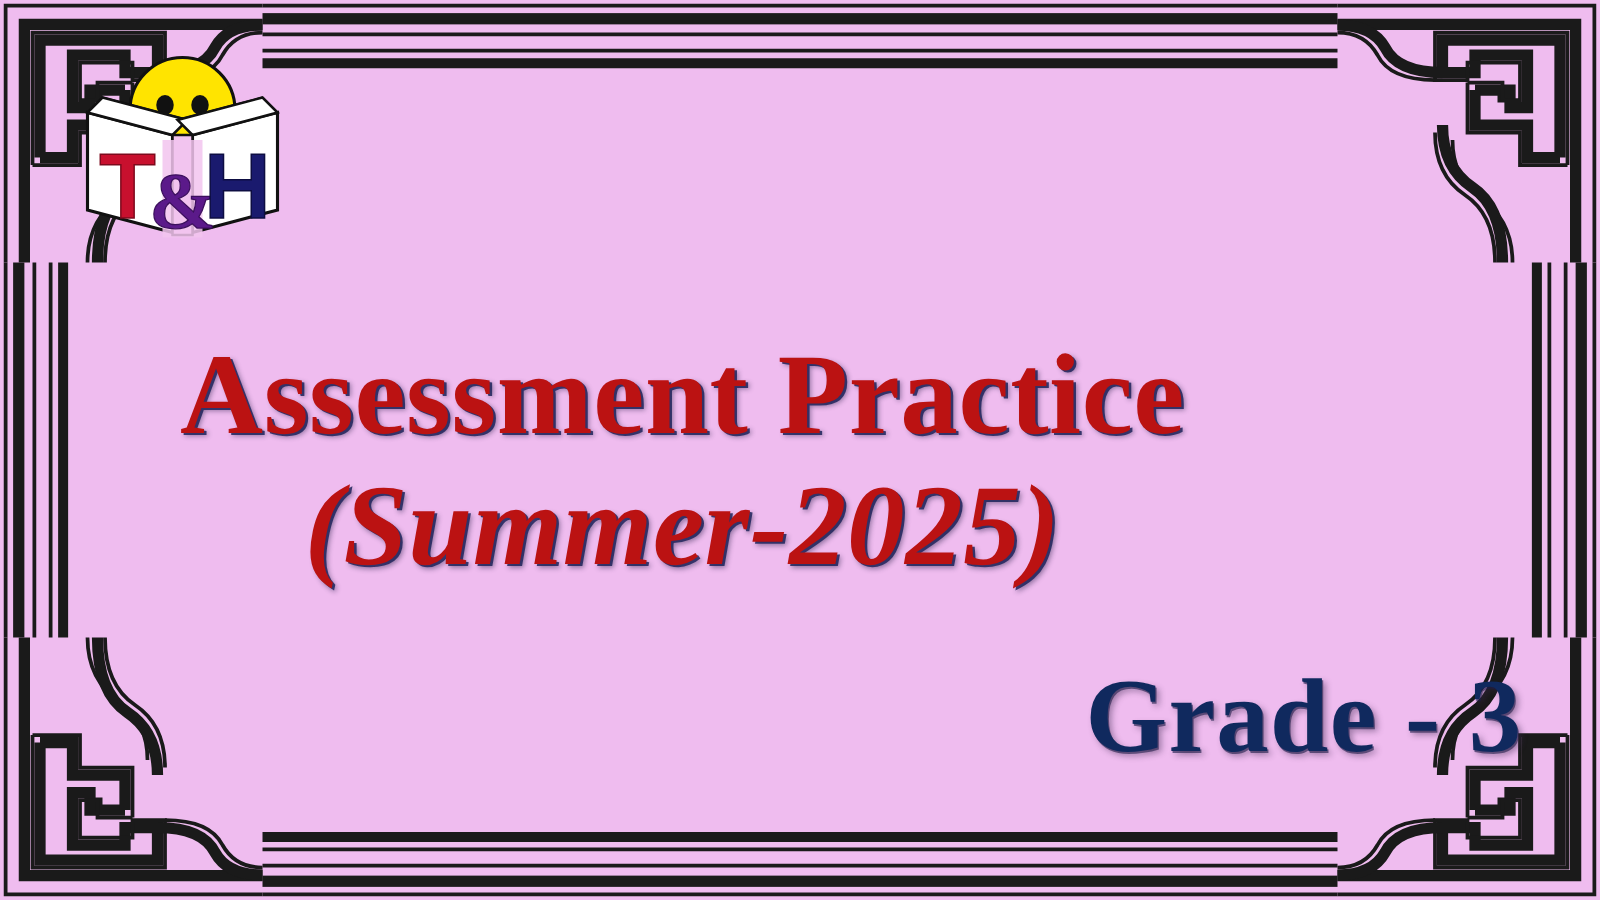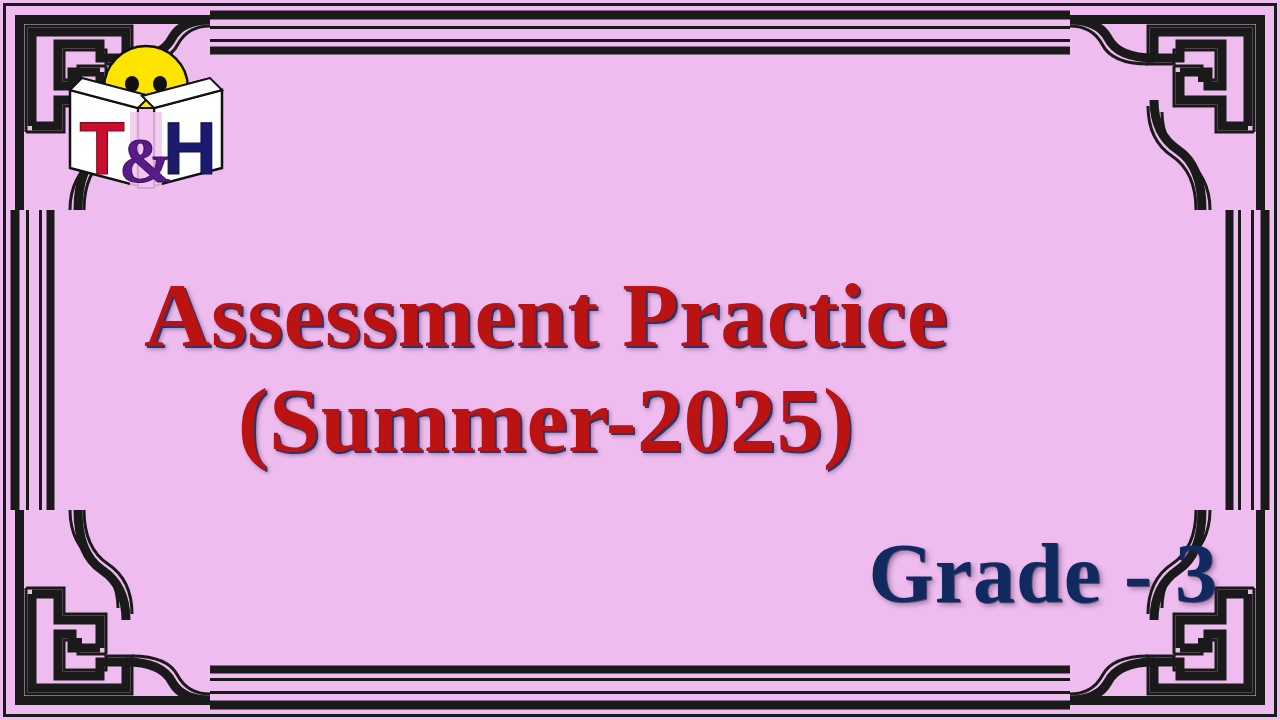--- a/index.html
+++ b/index.html
@@ -55,20 +55,21 @@
     font-size: 92px;
     line-height: 103px;
     letter-spacing: 0.5px;
     text-shadow:
        2px 2px 0 rgba(30, 35, 90, 0.85),
        3px 3px 4px rgba(40, 30, 70, 0.45);
     white-space: nowrap;
   }
   #title-line-2 {
     margin-top: 2px;
+    font-style: italic;
   }
 
   #grade-block {
     position: absolute;
     right: 62px;
     top: 528px;
     text-align: right;
   }
   #grade-text {
     color: #10295e;

